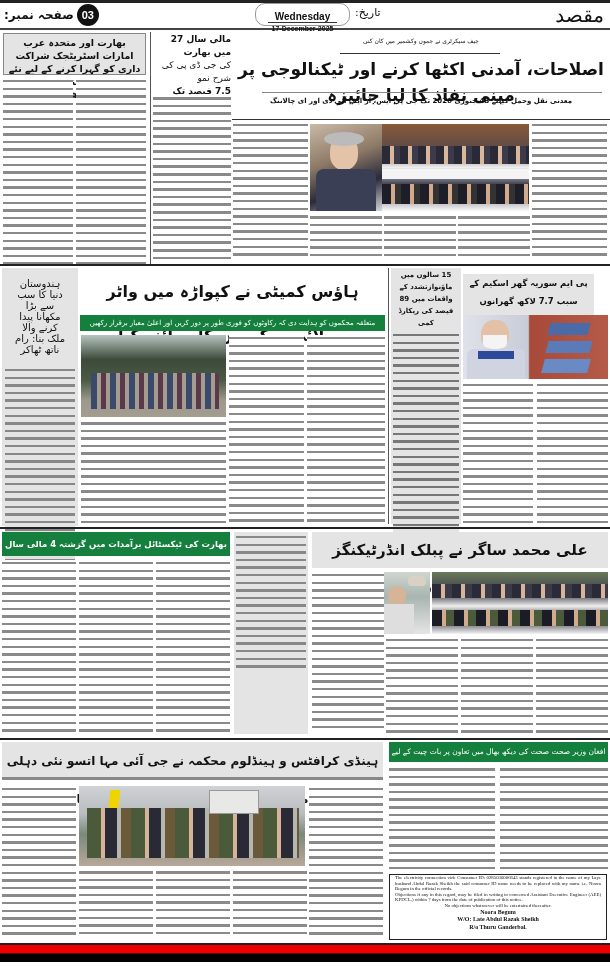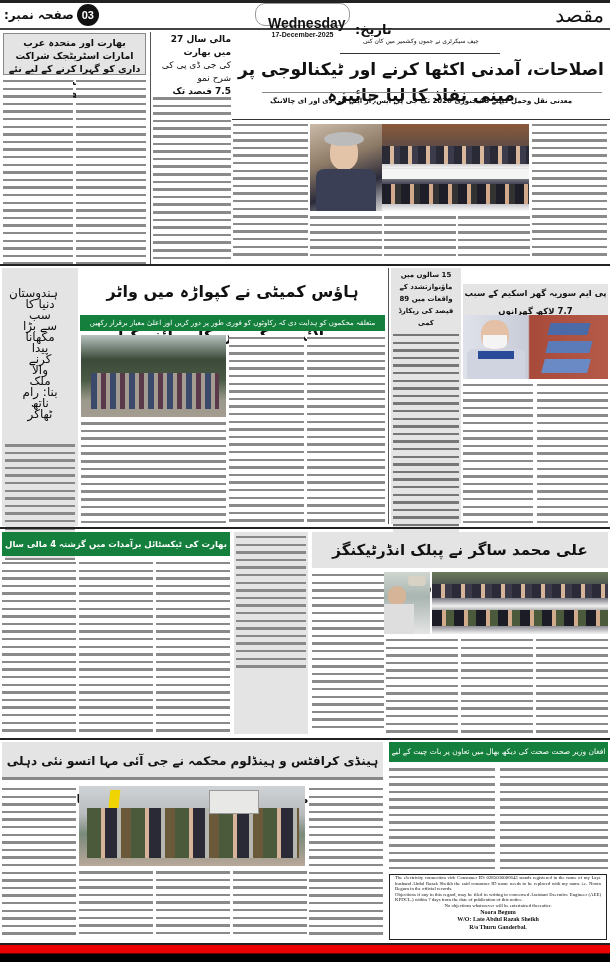--- a/index.html
+++ b/index.html
@@ -2,23 +2,23 @@
 <html><head>
 <meta charset="utf-8">
 <style>
 *{box-sizing:border-box;margin:0;padding:0}
 body{width:610px;height:966px;background:#fff;font-family:"DejaVu Sans",sans-serif;position:relative;overflow:hidden;color:#111}
 .abs{position:absolute}
 .hdr{left:0;top:0;width:610px;height:30px;border-top:3px solid #222;border-bottom:2px solid #444}
 .pg{left:4px;top:4px;font-size:12px;font-weight:bold;direction:rtl;display:flex;align-items:center;gap:3px}
 .pgnum{background:#111;color:#fff;border-radius:50%;width:22px;height:22px;display:inline-flex;align-items:center;justify-content:center;font-size:11px;font-family:"Liberation Sans",sans-serif}
 .datebox{left:255px;top:3px;width:95px;height:23px;border:1px solid #999;border-radius:10px;text-align:center;font-family:"Liberation Sans",sans-serif;font-weight:bold;line-height:10px}
-.datebox .d1{font-size:14px;padding-top:14px;border-bottom:1px solid #333;margin:0 12px}
+.datebox .d1{font-size:10px;padding-top:8px;border-bottom:1px solid #333;margin:0 12px}
 .datebox .d2{font-size:7px;padding-top:1px}
-.datelbl{left:355px;top:22px;font-size:13px;font-weight:bold}
+.datelbl{left:355px;top:6px;font-size:11px;font-weight:normal}
 .logo{right:6px;top:3px;font-size:20px;font-weight:normal;font-family:"DejaVu Serif",serif}
 .ur{direction:rtl;text-align:right}
 .urc{direction:rtl;text-align:center}
 .col{font-size:5.2px;line-height:7.6px;color:#333;direction:rtl;text-align:justify;overflow:hidden}
 .col::before{content:"";display:block}
 .text-lines{background:repeating-linear-gradient(#fff 0,#fff 2px,#8a8a8a 2px,#8a8a8a 4.5px,#fff 4.5px,#fff 7.6px)}
 .gray{background:#e4e4e4}
 .blackbar{background:#15803d;color:#fff}
 .photo{overflow:hidden}
 .vline{width:1px;background:#555}
@@ -80,41 +80,41 @@
   <div style="position:absolute;left:0;top:60px;width:147px;height:20px;background:repeating-linear-gradient(90deg,#1e1e28 0,#1e1e28 9px,#d2a98a 9px,#d2a98a 13px,#333 13px,#333 19px)"></div>
 </div>
 <div class="abs col text-lines" style="left:310px;top:214px;width:72px;height:46px"></div>
 <div class="abs col text-lines" style="left:384px;top:214px;width:72px;height:46px"></div>
 <div class="abs col text-lines" style="left:458px;top:214px;width:72px;height:46px"></div>
 <div class="abs col text-lines" style="left:532px;top:122px;width:75px;height:138px"></div>
 
 <div class="abs hline" style="left:0;top:264px;width:610px;height:2px;background:#222"></div>
 
 <div class="abs gray" style="left:2px;top:268px;width:76px;height:258px">
-  <div class="urc" style="font-size:12px;line-height:11px;padding:20px">ہندوستان دنیا کا سب سے بڑا مکھانا پیدا کرنے والا ملک بنا: رام ناتھ ٹھاکر</div>
+  <div class="urc" style="font-size:10px;line-height:11px;padding:10px">ہندوستان دنیا کا سب سے بڑا مکھانا پیدا کرنے والا ملک بنا: رام ناتھ ٹھاکر</div>
   <div class="col text-lines" style="margin:2px 3px;height:210px;background:repeating-linear-gradient(#e4e4e4 0,#e4e4e4 2px,#888 2px,#888 4.5px,#e4e4e4 4.5px,#e4e4e4 7.6px)"></div>
 </div>
 
 <div class="abs urc" style="left:80px;top:270px;width:305px;font-size:16px;font-weight:bold;line-height:44px">ہاؤس کمیٹی نے کپواڑہ میں واٹر سپلائی سکیموں کا معائنہ کیا</div>
 <div class="abs blackbar urc" style="left:80px;top:315px;width:305px;height:16px;font-size:7px;line-height:16px">متعلقہ محکموں کو ہدایت دی کہ رکاوٹوں کو فوری طور پر دور کریں اور اعلیٰ معیار برقرار رکھیں</div>
 <div class="abs photo" style="left:81px;top:335px;width:145px;height:82px;background:linear-gradient(180deg,#b8c4c0 0%,#3c4a3a 30%,#4a5a44 55%,#9c9a8c 80%,#a49c90 100%)">
   <div style="position:absolute;left:10px;top:38px;width:128px;height:36px;background:repeating-linear-gradient(90deg,#3b4a6a 0,#3b4a6a 6px,#a49c90 6px,#a49c90 10px,#5a3a4a 10px,#5a3a4a 15px,#a49c90 15px,#a49c90 19px)"></div>
 </div>
 <div class="abs col text-lines" style="left:81px;top:420px;width:145px;height:104px"></div>
 <div class="abs col text-lines" style="left:229px;top:335px;width:75px;height:189px"></div>
 <div class="abs col text-lines" style="left:307px;top:335px;width:78px;height:189px"></div>
 
 <div class="abs vline" style="left:388px;top:268px;height:256px"></div>
 
 <div class="abs gray" style="left:391px;top:268px;width:70px;height:256px">
   <div class="urc" style="font-size:7px;font-weight:bold;line-height:12px;padding:1px">15 سالوں میں ماؤنوازتشدد کے واقعات میں 89 فیصد کی ریکارڈ کمی</div>
   <div class="col" style="margin:2px;height:200px;background:repeating-linear-gradient(#e4e4e4 0,#e4e4e4 2px,#777 2px,#777 4.5px,#e4e4e4 4.5px,#e4e4e4 7.6px)"></div>
 </div>
 
-<div class="abs gray" style="left:463px;top:284px;width:145px;height:42px">
+<div class="abs gray" style="left:463px;top:274px;width:131px;height:42px">
   <div class="urc" style="font-size:8.5px;font-weight:bold;line-height:18px">پی ایم سوریہ گھر اسکیم کے سبب 7.7 لاکھ گھرانوں</div>
   <div class="urc" style="font-size:8.5px;font-weight:bold;line-height:18px">کے بجلی کے بل صفر ہوئے۔ حکومت</div>
 </div>
 <div class="abs photo" style="left:463px;top:315px;width:145px;height:64px;background:linear-gradient(90deg,#dfe2ea 0%,#c8ccd8 45%,#a84a3a 46%,#b55a48 100%)">
   <div style="position:absolute;left:18px;top:5px;width:28px;height:30px;border-radius:45%;background:#e3c0a6"></div>
   <div style="position:absolute;left:20px;top:20px;width:24px;height:14px;border-radius:0 0 40% 40%;background:#f4f4f4"></div>
   <div style="position:absolute;left:4px;top:34px;width:58px;height:30px;background:#cfd4e0;border-radius:6px 6px 0 0"></div>
   <div style="position:absolute;left:15px;top:36px;width:36px;height:8px;background:#2c4a9a"></div>
   <div style="position:absolute;left:86px;top:8px;width:40px;height:12px;background:#4a6aa8;transform:skewX(-15deg)"></div>
   <div style="position:absolute;left:84px;top:26px;width:44px;height:12px;background:#5a7ab8;transform:skewX(-15deg)"></div>

